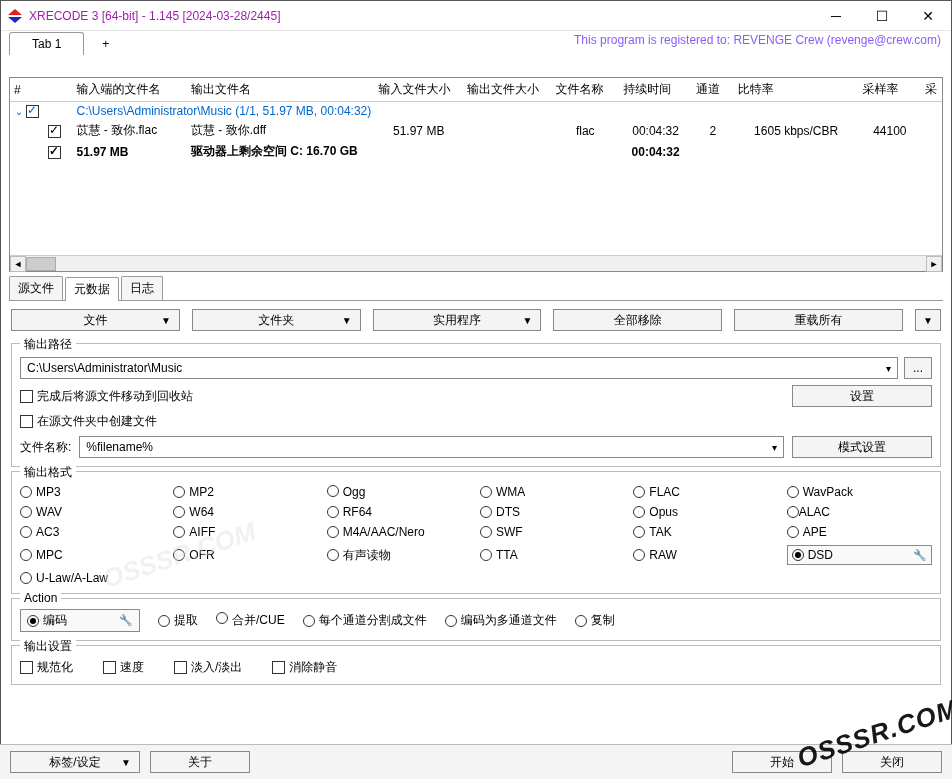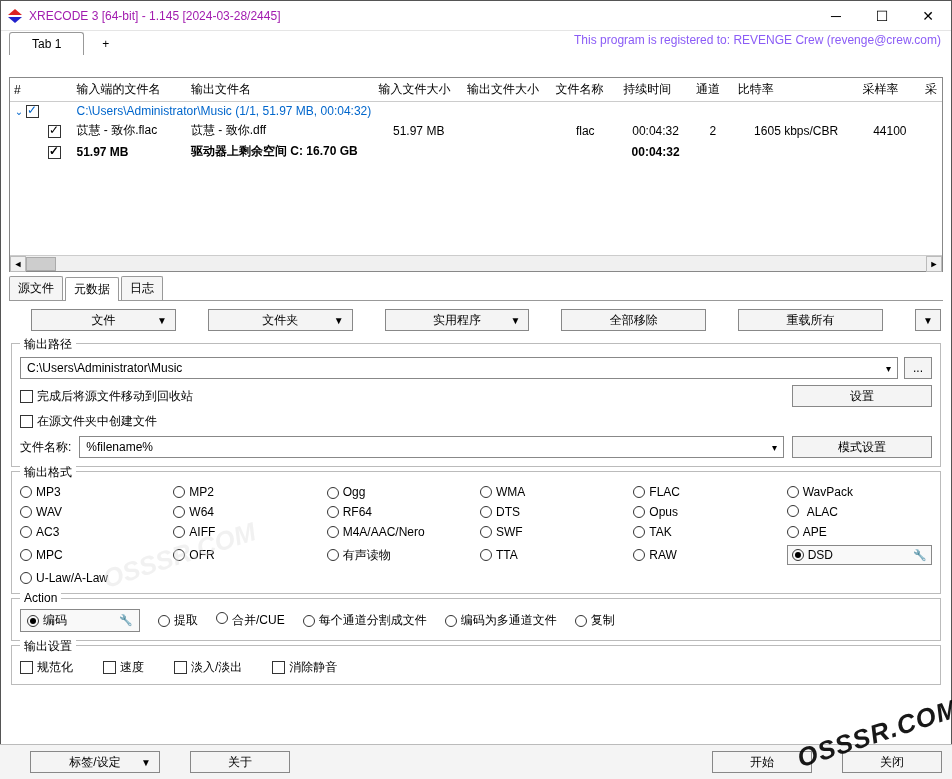--- a/index.html
+++ b/index.html
@@ -23,21 +23,21 @@
 .chk { width: 13px; height: 13px; border: 1px solid #333; display: inline-block; vertical-align: middle; position: relative;}
 .chk.on::after { content: "✓"; position: absolute; top: -3px; left: 0px; font-size: 12px; }
 .tree-toggle { display:inline-block; width:10px; text-align:center; margin-right:2px; font-size:10px;}
 .hscroll { position:absolute; bottom:0; left:0; right:0; height:16px; background:#f0f0f0; border-top:1px solid #ccc; display:flex; align-items:center;}
 .hscroll .arrow{ width:16px; height:16px; display:flex;align-items:center;justify-content:center; border:1px solid #bbb; background:#f0f0f0; font-size:9px;}
 .hscroll .thumb{ height:14px; background:#cdcdcd; width:30px; margin-left:0px; border:1px solid #aaa;}
 .subtabs { display: flex; border-bottom: 1px solid #999; margin-top:4px;}
 .subtab { padding: 3px 8px; border: 1px solid #999; border-bottom: none; margin-right: 2px; background: #f5f5f5; font-size:12px; border-radius:2px 2px 0 0;}
 .subtab.active { background: #fff; position: relative; top: 1px; }
 .btnrow { display: flex; gap: 12px; padding: 8px 2px; align-items:center;}
-.dbtn { flex:1; border: 1px solid #888; background: #f4f4f4; padding: 3px 6px; display: flex; align-items: center; justify-content: center; position: relative; height:22px; font-size:12px;margin-left:20px;}
+.dbtn { flex:1; border: 1px solid #888; background: #f4f4f4; padding: 3px 6px; display: flex; align-items: center; justify-content: center; position: relative; height:22px; font-size:12px;}
 .dbtn .caret { position: absolute; right: 8px; font-size: 10px; }
 .dbtn.small{ flex:0 0 26px;}
 .group { border: 1px solid #bbb; margin: 4px 2px; padding: 6px 8px 8px 8px; }
 .group-label { position: relative; top: -14px; background: #fff; display: inline-block; padding: 0 4px; font-size:12px;}
 .group-body { margin-top: -10px; }
 .path-row { display: flex; gap: 6px; align-items:flex-end;}
 .path-input { flex: 1; border: 1px solid #888; padding: 3px 6px; height:22px; font-size:12px; display:flex; align-items:center; justify-content:space-between;}
 .path-input .dd{ font-size:10px;}
 .browse-btn { width: 28px; height: 22px; border: 1px solid #888; background: #f4f4f4; display:flex;align-items:center;justify-content:center;}
 .row { display: flex; align-items: center; gap: 8px; margin-top: 6px; }
@@ -233,21 +233,21 @@
               <span>MP3</span>
             </span>
           </div>
           <div class="radio-item">
             <span style="display:flex;align-items:center;gap:4px">
               <span class="rdot"></span>
               <span>MP2</span>
             </span>
           </div>
           <div class="radio-item">
-            <span style="display:flex;align-items:flex-end;gap:4px">
+            <span style="display:flex;align-items:flex-start;gap:4px">
               <span class="rdot"></span>
               <span>Ogg</span>
             </span>
           </div>
           <div class="radio-item">
             <span style="display:flex;align-items:center;gap:4px">
               <span class="rdot"></span>
               <span>WMA</span>
             </span>
           </div>
@@ -287,21 +287,21 @@
               <span>DTS</span>
             </span>
           </div>
           <div class="radio-item">
             <span style="display:flex;align-items:center;gap:4px">
               <span class="rdot"></span>
               <span>Opus</span>
             </span>
           </div>
           <div class="radio-item">
-            <span style="display:flex;align-items:flex-start;gap:8px">
+            <span style="display:flex;align-items:center;gap:0">
               <span class="rdot"></span>
               <span>ALAC</span>
             </span>
           </div>
           <div class="radio-item">
             <span style="display:flex;align-items:center;gap:4px">
               <span class="rdot"></span>
               <span>AC3</span>
             </span>
           </div>

